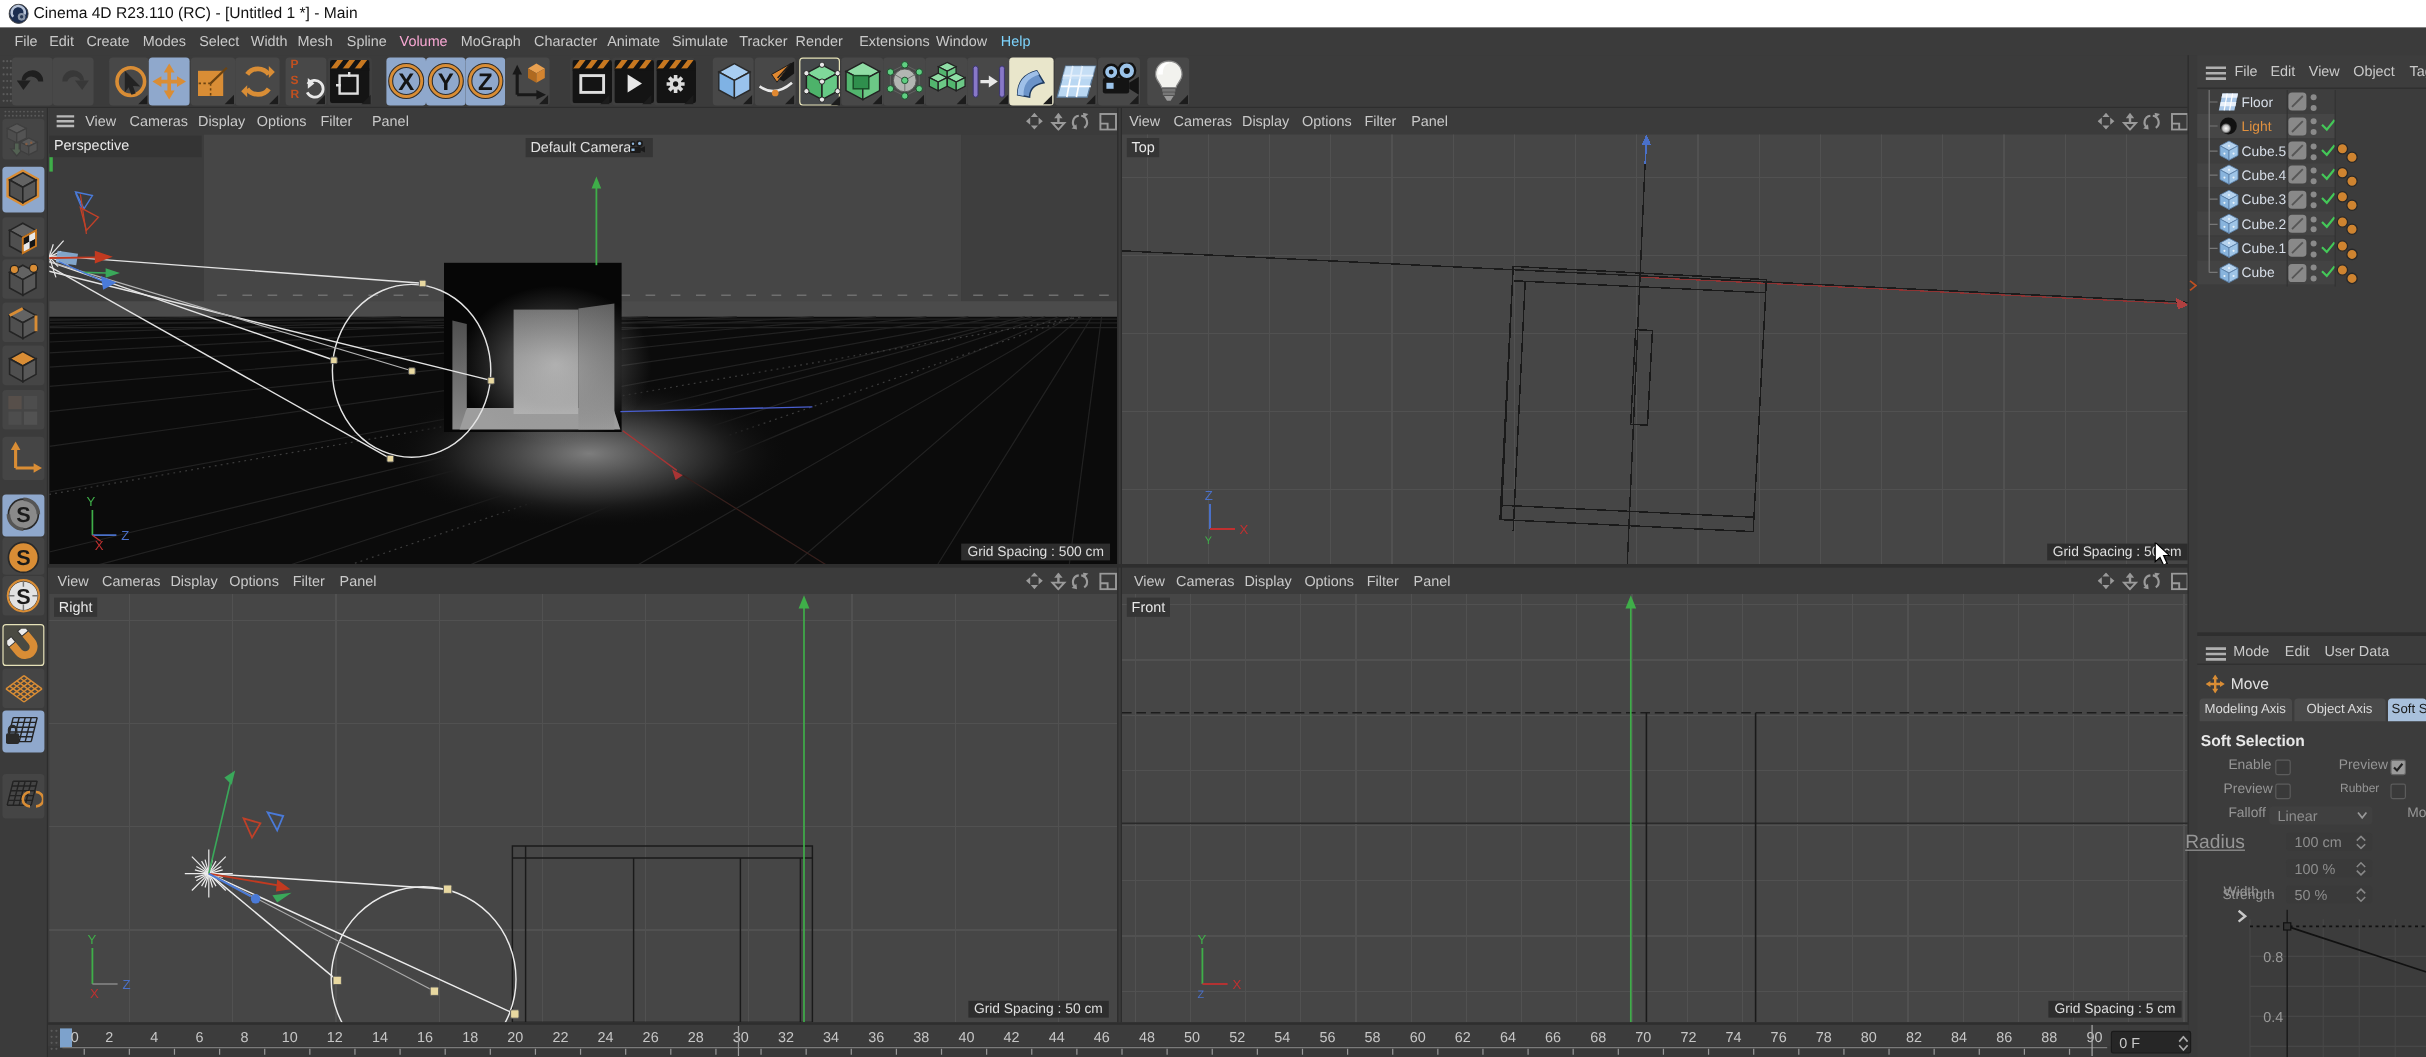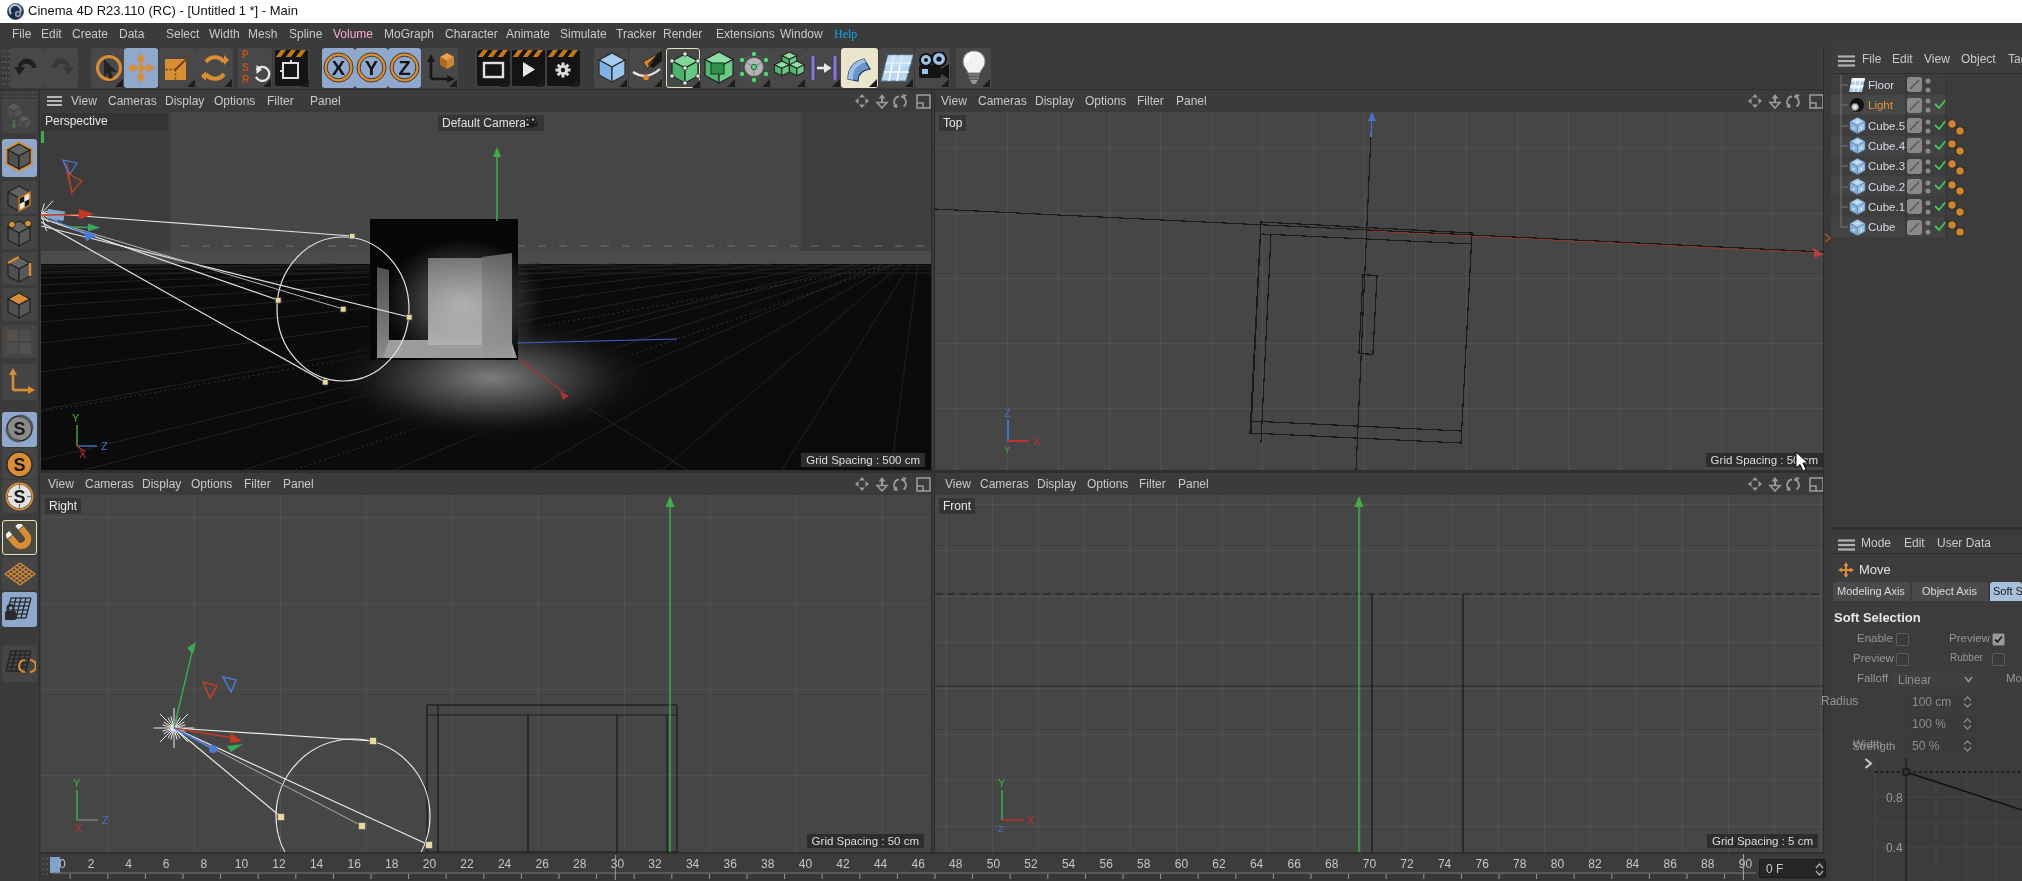--- a/index.html
+++ b/index.html
@@ -17,35 +17,35 @@
       <path d="M4 11 A5.5 5.5 0 1 1 13.5 9" fill="none" stroke="#b8c4d8" stroke-width="2"></path>
       <circle cx="11" cy="11" r="3.2" fill="#8a96a8"></circle>
       <circle cx="11" cy="11" r="1.4" fill="#2a3a55"></circle>
     </svg>
 <div class="txt" style="left:28px;top:3px;font-size:13px;color:#111;">Cinema 4D R23.110 (RC) - [Untitled 1 *] - Main</div>
 </div>
 <div class="abs" style="left:0;top:23px;width:2022px;height:23px;background:#3b3b3b;"></div>
 <div class="txt" style="left:12px;top:27px;font-size:12px;color:#c9c9c9;">File</div>
 <div class="txt" style="left:41px;top:27px;font-size:12px;color:#c9c9c9;">Edit</div>
 <div class="txt" style="left:72px;top:27px;font-size:12px;color:#c9c9c9;">Create</div>
-<div class="txt" style="left:119px;top:27px;font-size:12px;color:#c9c9c9;">Data</div>
+<div class="txt" style="left:119px;top:27px;font-size:12px;color:#c9c9c9;">Modes</div>
 <div class="txt" style="left:166px;top:27px;font-size:12px;color:#c9c9c9;">Select</div>
 <div class="txt" style="left:209px;top:27px;font-size:12px;color:#c9c9c9;">Width</div>
 <div class="txt" style="left:248px;top:27px;font-size:12px;color:#c9c9c9;">Mesh</div>
 <div class="txt" style="left:289px;top:27px;font-size:12px;color:#c9c9c9;">Spline</div>
 <div class="txt" style="left:333px;top:27px;font-size:12px;color:#f9a8d4;">Volume</div>
 <div class="txt" style="left:384px;top:27px;font-size:12px;color:#c9c9c9;">MoGraph</div>
 <div class="txt" style="left:445px;top:27px;font-size:12px;color:#c9c9c9;">Character</div>
 <div class="txt" style="left:506px;top:27px;font-size:12px;color:#c9c9c9;">Animate</div>
 <div class="txt" style="left:560px;top:27px;font-size:12px;color:#c9c9c9;">Simulate</div>
 <div class="txt" style="left:616px;top:27px;font-size:12px;color:#c9c9c9;">Tracker</div>
 <div class="txt" style="left:663px;top:27px;font-size:12px;color:#c9c9c9;">Render</div>
 <div class="txt" style="left:716px;top:27px;font-size:12px;color:#c9c9c9;text-align:center;">Extensions</div>
 <div class="txt" style="left:780px;top:27px;font-size:12px;color:#c9c9c9;">Window</div>
-<div class="txt" style="left:834px;top:27px;font-size:12px;color:#0ea5e9;font-family:Liberation Serif, serif;">Help</div>
+<div class="txt" style="left:834px;top:27px;font-size:12px;color:#7dd3fc;">Help</div>
 <div class="abs" style="left:0;top:46px;width:2022px;height:44px;background:#3b3b3b;border-bottom:1px solid #2e2e2e;"></div>
 <svg style="left:1px;top:48px" width="10" height="40" viewBox="0 0 10 40">
 <circle cx="2" cy="3.0" r="0.9" fill="#5a5a5a"></circle>
 <circle cx="5" cy="3.0" r="0.9" fill="#5a5a5a"></circle>
 <circle cx="8" cy="3.0" r="0.9" fill="#5a5a5a"></circle>
 <circle cx="2" cy="8.5" r="0.9" fill="#5a5a5a"></circle>
 <circle cx="5" cy="8.5" r="0.9" fill="#5a5a5a"></circle>
 <circle cx="8" cy="8.5" r="0.9" fill="#5a5a5a"></circle>
 <circle cx="2" cy="14.0" r="0.9" fill="#5a5a5a"></circle>
 <circle cx="5" cy="14.0" r="0.9" fill="#5a5a5a"></circle>
@@ -1376,21 +1376,21 @@
 <div class="txt" style="left:1950px;top:652px;font-size:10px;color:#969696;">Rubber</div>
 <div class="abs" style="left:1992px;top:653px;width:13px;height:13px;background:#3a3a3a;border:1px solid #5c5c5c;border-radius:2px;"></div>
 <div class="txt" style="left:1857px;top:672px;font-size:11.5px;color:#969696;">Falloff</div>
 <div class="abs" style="left:1891px;top:672px;width:86px;height:15px;background:#404040;border-radius:3px;">
     <div class="txt" style="left:7px;top:1px;font-size:12px;color:#8e8e8e;">Linear</div>
     <svg style="left:73px;top:4px" width="9" height="7" viewBox="0 0 9 7">
       <path d="M1 1 L4.5 5.5 L8 1" fill="none" stroke="#999" stroke-width="1.4"></path>
     </svg>
   </div>
 <div class="txt" style="left:2006px;top:672px;font-size:11.5px;color:#969696;">Mo</div>
-<div class="txt" style="left:1821px;top:694px;font-size:12px;color:#969696;">Radius</div>
+<div class="txt" style="left:1821px;top:694px;font-size:16px;color:#969696;text-decoration:underline;">Radius</div>
 <div class="abs" style="left:1905px;top:694px;width:72px;height:15px;background:#3a3a3a;border-radius:3px;">
     <div class="txt" style="left:7px;top:1px;font-size:12px;color:#8e8e8e;">100 cm</div>
     <svg style="left:58px;top:2px" width="9" height="12" viewBox="0 0 9 12">
       <path d="M1 4.5 L4.5 1 L8 4.5" fill="none" stroke="#888" stroke-width="1.3"></path>
       <path d="M1 7.5 L4.5 11 L8 7.5" fill="none" stroke="#888" stroke-width="1.3"></path>
     </svg>
   </div>
 <div class="txt" style="left:1852px;top:716px;font-size:11.5px;color:#969696;margin-top:24px;">Strength</div>
 <div class="abs" style="left:1905px;top:716px;width:72px;height:15px;background:#3a3a3a;border-radius:3px;">
     <div class="txt" style="left:7px;top:1px;font-size:12px;color:#8e8e8e;">100 %</div>

